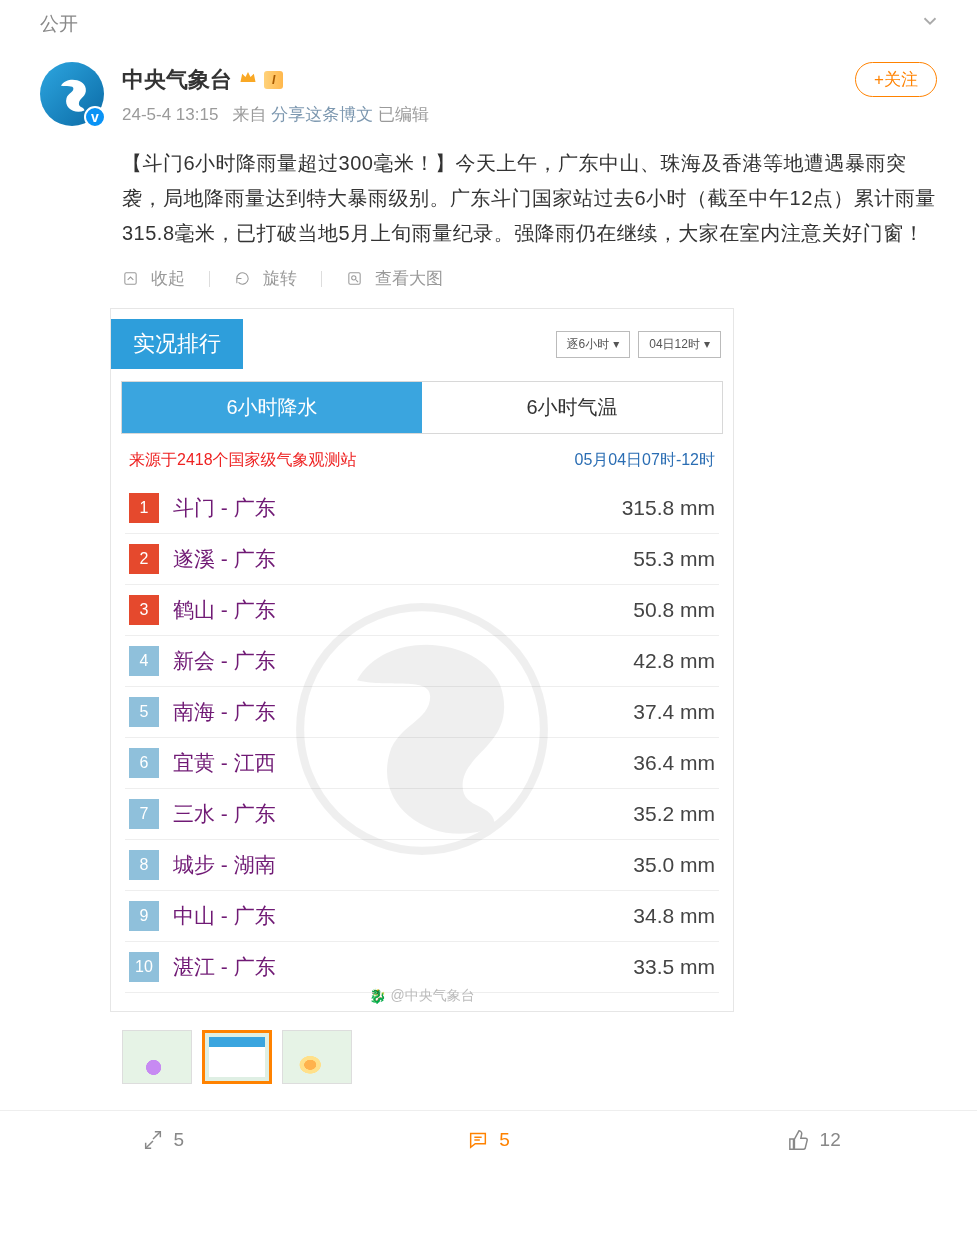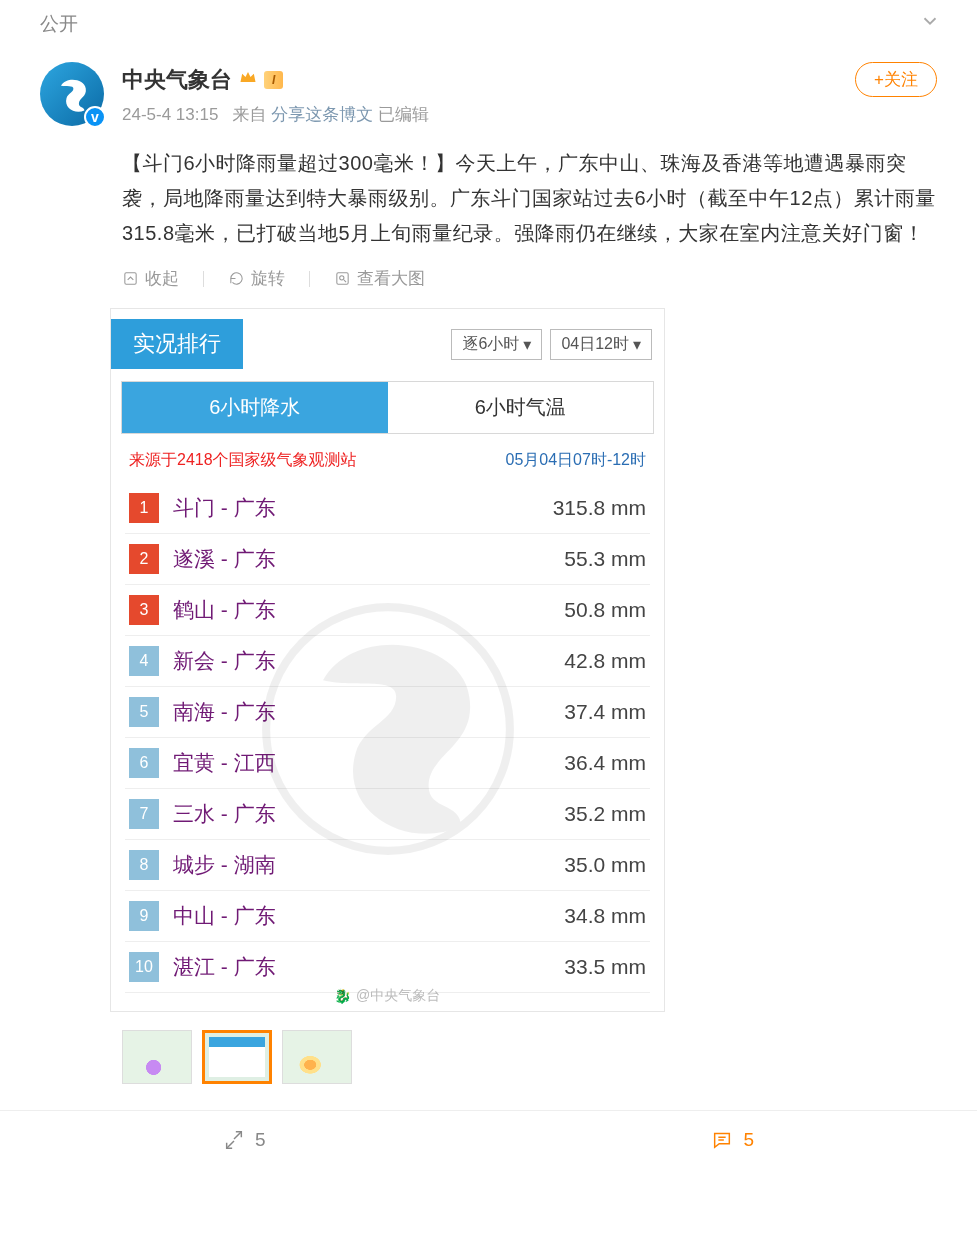--- a/index.html
+++ b/index.html
@@ -14,28 +14,28 @@
   .name-row { display:flex; align-items:center; gap:6px; }
   .name { font-size:22px; font-weight:600; color:#333; }
   .crown { color:#f9a825; font-size:20px; }
   .level-badge { display:inline-flex; align-items:center; background:linear-gradient(90deg,#ffd27a,#ffb84d); color:#a85a00; font-size:12px; font-weight:bold; padding:2px 8px; border-radius:3px; font-style:italic; }
   .follow-btn { margin-left:auto; border:1.5px solid #ff8200; color:#ff8200; background:#fff; border-radius:18px; padding:5px 18px; font-size:17px; cursor:pointer; }
   .meta-row { color:#9a9a9a; font-size:17px; margin-top:6px; }
   .meta-row a { color:#7d98b0; text-decoration:none; }
   .content-text { font-size:20px; line-height:1.75; color:#333; margin-top:20px; letter-spacing:0.5px; }
   .img-actions { display:flex; gap:24px; color:#9a9a9a; font-size:17px; margin-top:16px; align-items:center; }
   .img-actions .sep { width:1px; height:16px; background:#ddd; }
-  .img-actions .act { display:flex; align-items:center; gap:6px; cursor:pointer; }
+  .img-actions .act { display:flex; align-items:center; gap:12px; cursor:pointer; }
   .act svg { width:17px; height:17px; stroke:#9a9a9a; fill:none; stroke-width:1.5; }
 
-  .embed { margin:18px 0 8px 110px; width:555px; border:1px solid #e6e6e6; background:#fff; position:relative; }
+  .embed { margin:18px 0 8px 110px; width:624px; border:1px solid #e6e6e6; background:#fff; position:relative; }
   .embed-top { display:flex; align-items:center; padding:10px 12px 0 0; }
   .embed-tab { background:#2e9edb; color:#fff; font-size:22px; padding:10px 22px; }
   .embed-sel { margin-left:auto; display:flex; gap:8px; }
-  .embed-sel .sel { border:1px solid #bbb; padding:4px 10px; font-size:16px; color:#555; display:flex; align-items:center; gap:4px; }
+  .embed-sel .sel { border:1px solid #bbb; padding:4px 10px; font-size:12px; color:#555; display:flex; align-items:center; gap:4px; }
   .mode-tabs { display:flex; margin:12px 10px 0 10px; border:1px solid #d8d8d8; }
   .mode-tabs .mt { flex:1; text-align:center; padding:12px 8px; font-size:20px; }
   .mode-tabs .mt.active { background:#3aa5df; color:#fff; }
   .subinfo { display:flex; justify-content:space-between; padding:16px 18px 8px 18px; font-size:16px;text-align:right; }
   .subinfo .src { color:#e22; }
   .subinfo .time { color:#2a6db3; }
   .ranklist { padding:4px 14px 18px 14px; position:relative; }
   .rankrow { display:flex; align-items:center; padding:10px 4px; border-bottom:1px solid #eee; font-size:21px; }
   .rankrow:last-child { border-bottom:none; }
   .rankbadge { width:30px; height:30px; display:flex; align-items:center; justify-content:center; color:#fff; font-size:16px; margin-right:14px; }
@@ -237,13 +237,19 @@
     <span>5</span>
   </div>
   <div class="fa active">
   <svg viewBox="0 0 24 24">
         <path d="M4 5h16v11H9l-5 4z"></path>
         <line x1="8" y1="9" x2="16" y2="9"></line>
         <line x1="8" y1="12" x2="14" y2="12"></line>
       </svg>
     <span>5</span>
   </div>
+  <div class="fa">
+    <svg viewBox="0 0 24 24">
+        <path d="M7 22V11l5-9c1 0 3 1 3 3l-1 5h5c1 0 2 1 2 2l-2 8c0 1-1 2-2 2H7zM2 11h4v11H2z"></path>
+      </svg>
+    <span>12</span>
+  </div>
 </div>
 
 </body></html>

